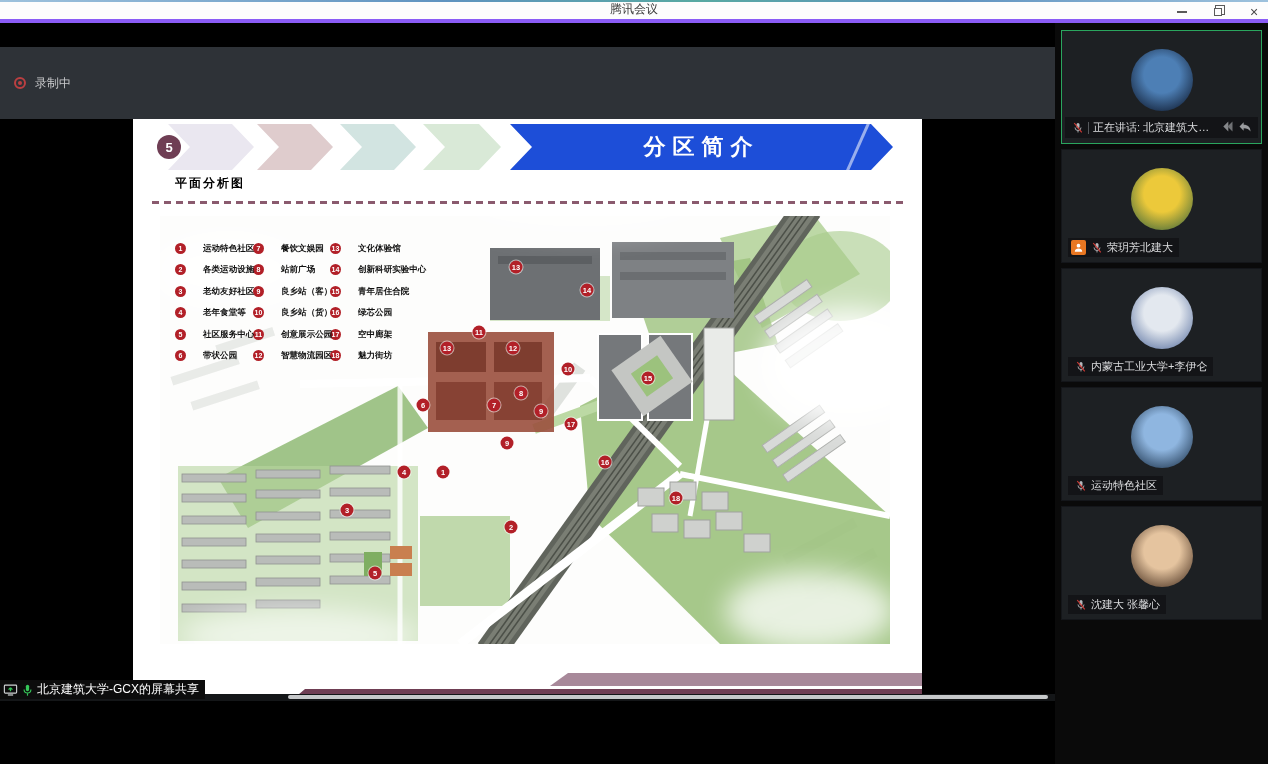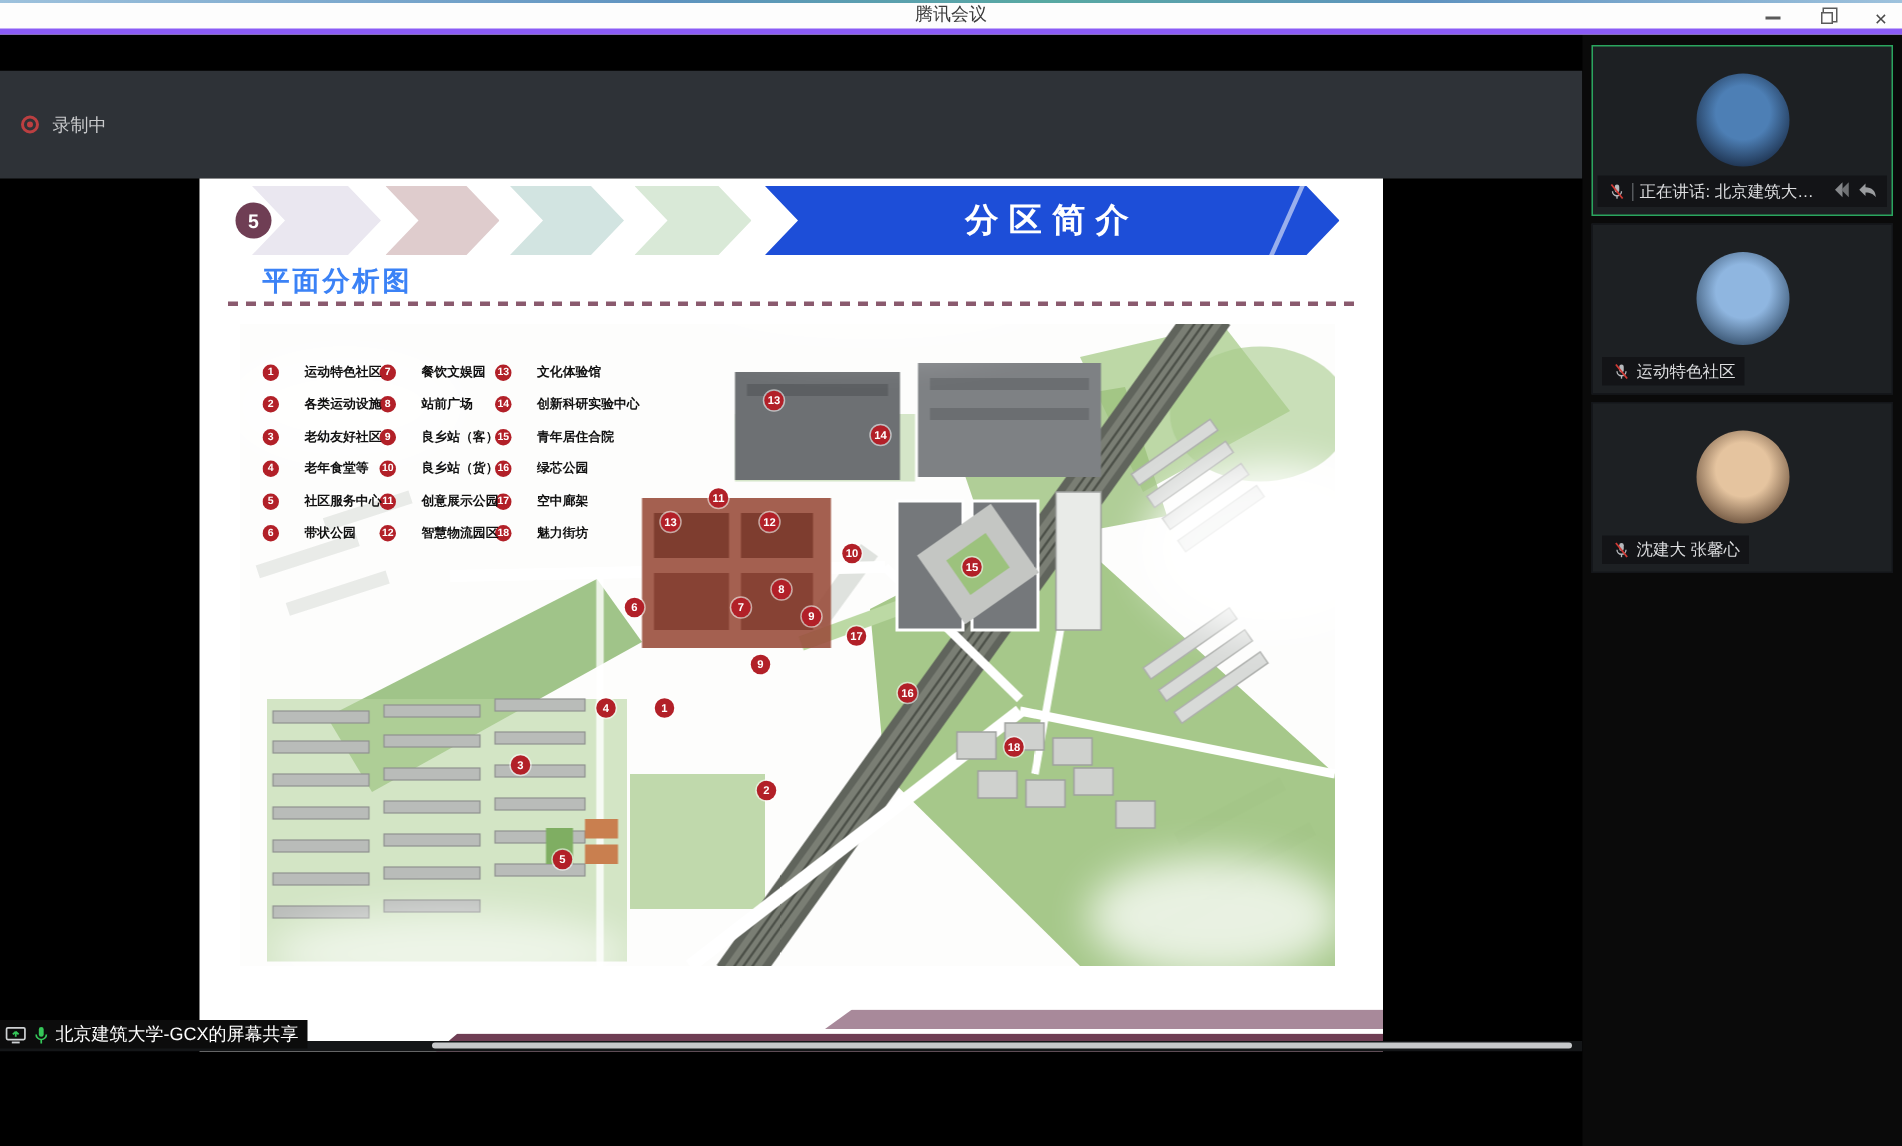--- a/index.html
+++ b/index.html
@@ -34,21 +34,21 @@
 
   .chev-band { position:absolute; left:0; top:5px; width:789px; height:46px;}
   .step-circle { position:absolute; left:24px; top:11px; width:24px; height:24px; border-radius:50%;
     display:flex; align-items:center; justify-content:center; color:#fff; font-size:13px; font-weight:bold; z-index:3;}
   .chev { position:absolute; top:0; height:46px;
     clip-path:polygon(0 0, calc(100% - 22px) 0, 100% 50%, calc(100% - 22px) 100%, 0 100%, 22px 50%); }
   .chev.big { display:flex; align-items:center; justify-content:center; color:#fff;
     font-size:22px; font-weight:bold; letter-spacing:7px; z-index:2;}
   .chev.big::after { content:''; position:absolute; right:34px; top:-4px; width:3px; height:56px; background:rgba(255,255,255,.55); transform:rotate(24deg);}
 
-  .slide-heading { position:absolute; left:42px; top:56px; font-size:18px; font-weight:bold; color:#3b82f6; letter-spacing:2px;}
+  .slide-heading { position:absolute; left:42px; top:56px; font-size:12px; font-weight:bold; color:#000000; letter-spacing:2px;}
   .dash-line { position:absolute; left:19px; top:82px; width:752px; height:3px;
     background:repeating-linear-gradient(90deg, var(--dash,#8a5a6e) 0 7px, transparent 7px 12px);}
 
   .map { position:absolute; left:27px; top:97px; width:730px; height:428px;}
   .map svg { position:absolute; left:0; top:0; }
 
   .legend { position:absolute; left:15px; top:26px; display:flex; z-index:5;}
   .legend-col { display:flex; flex-direction:column; }
   .legend-col:nth-child(1){ width:78px;}
   .legend-col:nth-child(2){ width:77px;}
@@ -412,20 +412,54 @@
                 <path d="M10 1 L4 7 L10 13 Z" fill="#86888b"></path>
                 <path d="M15 1 L9 7 L15 13 Z" fill="#6f7174"></path>
               </svg></span>
             <span><svg width="15" height="13" viewBox="0 0 18 14">
                 <path d="M8 2 L3 7 L8 12 L8 9.2 C12 9.2 14.2 10.4 16.2 13 C16.2 8 13 5 8 5 Z" fill="#9a9c9f"></path>
               </svg></span>
           </div>
         </div>
       </div>
       <div class="tile">
+        <div class="avatar" style="background: radial-gradient(circle at 50% 42%, rgb(236, 201, 58) 0px, rgb(236, 201, 58) 38%, rgb(86, 116, 59) 85%);"></div>
+        <div class="caption">
+          <div class="host-badge">
+            <svg width="11" height="11" viewBox="0 0 16 16">
+  <circle cx="8" cy="5.4" r="2.7" fill="#fff"></circle>
+  <path d="M2.6 14 c0-3.1 2.5-4.7 5.4-4.7 s5.4 1.6 5.4 4.7 z" fill="#fff"></path>
+            </svg>
+          </div>
+          <div class="micbox">
+            <svg width="12" height="13" viewBox="0 0 16 16">
+  <rect x="6" y="2" width="4" height="7" rx="2" fill="#b6b9bd"></rect>
+  <path d="M4 8 a4 4 0 0 0 8 0" fill="none" stroke="#b6b9bd" stroke-width="1.2"></path>
+  <rect x="7.4" y="12" width="1.2" height="2.6" fill="#b6b9bd"></rect>
+  <line x1="3" y1="2" x2="13" y2="14.5" stroke="#d03a35" stroke-width="1.6"></line>
+            </svg>
+          </div>
+          <span class="cap-name">荣玥芳北建大</span>
+        </div>
+      </div>
+      <div class="tile">
+        <div class="avatar" style="background: radial-gradient(circle at 50% 42%, rgb(227, 232, 239) 0px, rgb(227, 232, 239) 38%, rgb(109, 130, 171) 85%);"></div>
+        <div class="caption">
+          <div class="micbox">
+            <svg width="12" height="13" viewBox="0 0 16 16">
+  <rect x="6" y="2" width="4" height="7" rx="2" fill="#b6b9bd"></rect>
+  <path d="M4 8 a4 4 0 0 0 8 0" fill="none" stroke="#b6b9bd" stroke-width="1.2"></path>
+  <rect x="7.4" y="12" width="1.2" height="2.6" fill="#b6b9bd"></rect>
+  <line x1="3" y1="2" x2="13" y2="14.5" stroke="#d03a35" stroke-width="1.6"></line>
+            </svg>
+          </div>
+          <span class="cap-name">内蒙古工业大学+李伊仑</span>
+        </div>
+      </div>
+      <div class="tile">
         <div class="avatar" style="background: radial-gradient(circle at 50% 42%, rgb(143, 182, 224) 0px, rgb(143, 182, 224) 38%, rgb(44, 69, 96) 85%);"></div>
         <div class="caption">
           <div class="micbox">
             <svg width="12" height="13" viewBox="0 0 16 16">
   <rect x="6" y="2" width="4" height="7" rx="2" fill="#b6b9bd"></rect>
   <path d="M4 8 a4 4 0 0 0 8 0" fill="none" stroke="#b6b9bd" stroke-width="1.2"></path>
   <rect x="7.4" y="12" width="1.2" height="2.6" fill="#b6b9bd"></rect>
   <line x1="3" y1="2" x2="13" y2="14.5" stroke="#d03a35" stroke-width="1.6"></line>
             </svg>
           </div>

